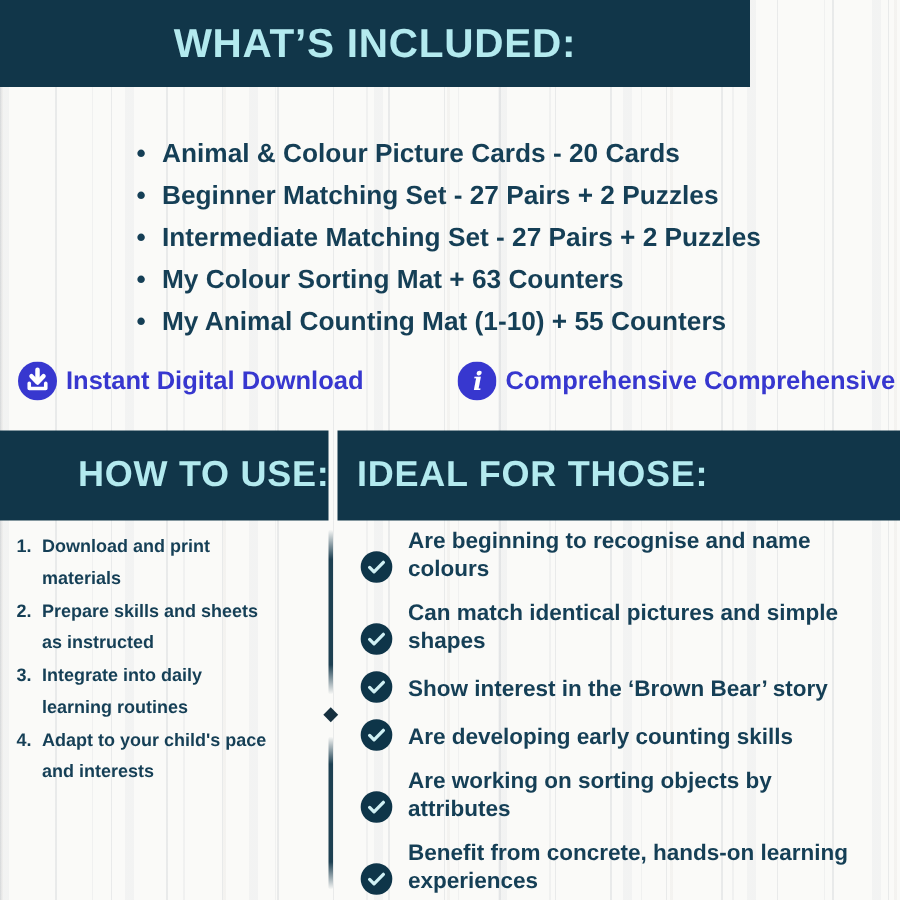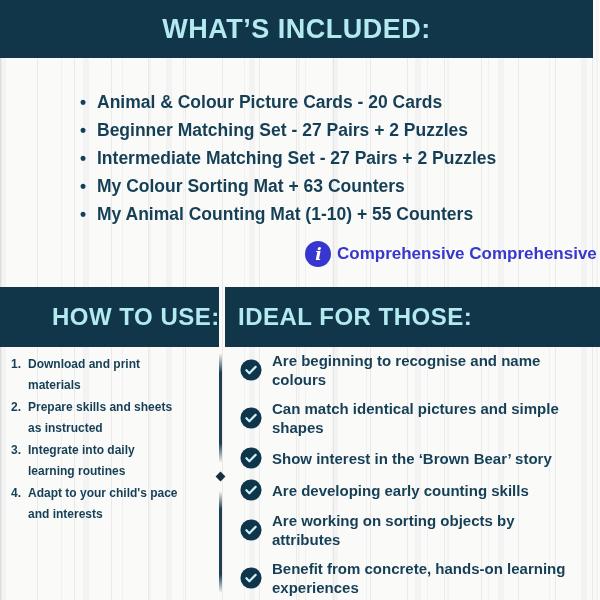--- a/index.html
+++ b/index.html
@@ -11,28 +11,28 @@
   .canvas{
     position:relative;width:600px;height:600px;overflow:hidden;
     background-color:var(--bg);
     background-image:
       repeating-linear-gradient(90deg, rgba(188,193,198,0.28) 0 1px, transparent 1px 37px),
       repeating-linear-gradient(90deg, rgba(205,208,212,0.22) 0 1px, transparent 1px 61px),
       repeating-linear-gradient(90deg, rgba(214,210,205,0.18) 0 2px, transparent 2px 149px),
       repeating-linear-gradient(90deg, rgba(228,230,232,0.35) 0 6px, transparent 6px 83px);
   }
   .top-banner{
-    position:absolute;left:0;top:0;width:593px;height:58px;
+    position:absolute;left:0;top:0;width:500px;height:58px;
     background:var(--navy);display:flex;align-items:center;justify-content:center;
   }
   .top-banner h1{
     color:var(--cyan);font-size:27px;font-weight:bold;letter-spacing:0.5px;
   }
   .included-list{
-    position:absolute;left:80px;top:88px;list-style:none;
+    position:absolute;left:91px;top:88px;list-style:none;
   }
   .included-list li{
     position:relative;padding-left:17px;color:var(--text);
     font-size:17.5px;font-weight:bold;line-height:28px;white-space:nowrap;
   }
   .included-list li::before{
     content:"\2022";position:absolute;left:0;top:0;color:var(--text);
   }
   .feature{
     position:absolute;top:240px;height:27px;display:flex;align-items:center;gap:6px;
@@ -62,21 +62,21 @@
     color:var(--text);font-size:12px;font-weight:bold;line-height:21px;max-width:174px;
   }
   .steps li::before{
     content:counter(step) ".";position:absolute;left:0;top:0;color:var(--text);
     font-weight:bold;
   }
   .checks{
     position:absolute;left:240px;top:351px;width:352px;
     display:flex;flex-direction:column;gap:10px;
   }
-  .check-row{display:flex;align-items:center;gap:10px;}
+  .check-row{display:flex;align-items:flex-end;gap:10px;}
   .check-icon{width:22px;height:22px;flex:0 0 auto;margin-top:0px;}
   .check-text{
     color:var(--text);font-size:15px;font-weight:bold;line-height:19px;max-width:300px;
   }
   .check-row:nth-child(3) .check-text,
   .check-row:nth-child(4) .check-text{max-width:345px;}
   .divider-seg{
     position:absolute;left:219px;width:3px;border-radius:2px;
     background:linear-gradient(180deg, rgba(17,54,73,0) 0%, rgba(17,54,73,0.95) 18%, rgba(17,54,73,0.95) 82%, rgba(17,54,73,0) 100%);
   }
@@ -97,20 +97,31 @@
   </header>
 
   <ul class="included-list">
     <li>Animal &amp; Colour Picture Cards - 20 Cards</li>
     <li>Beginner Matching Set - 27 Pairs + 2 Puzzles</li>
     <li>Intermediate Matching Set - 27 Pairs + 2 Puzzles</li>
     <li>My Colour Sorting Mat + 63 Counters</li>
     <li>My Animal Counting Mat (1-10) + 55 Counters</li>
   </ul>
 
+  <div class="feature feature-download">
+    <span class="icon-circle">
+      <svg viewBox="0 0 26 26" width="26" height="26">
+        <circle cx="13" cy="13" r="13" fill="#3737CF"></circle>
+        <path d="M13 5.5 v7.5" stroke="#FFFFFF" stroke-width="3" stroke-linecap="round" fill="none"></path>
+        <path d="M9 9.8 L13 14 L17 9.8" stroke="#FFFFFF" stroke-width="3" stroke-linecap="round" stroke-linejoin="round" fill="none"></path>
+        <path d="M7.5 14.5 v3.5 h11 v-3.5" stroke="#FFFFFF" stroke-width="2.4" stroke-linecap="round" stroke-linejoin="round" fill="none"></path>
+      </svg>
+    </span>
+    <span class="feature-label">Instant Digital Download</span>
+  </div>
 
   <div class="feature feature-info">
     <span class="icon-circle">
       <svg viewBox="0 0 26 26" width="26" height="26">
         <circle cx="13" cy="13" r="13" fill="#3737CF"></circle>
         <text x="13.5" y="19" text-anchor="middle" fill="#FFFFFF" font-family="DejaVu Serif, serif" font-size="17" font-style="italic" font-weight="bold">i</text>
       </svg>
     </span>
     <span class="feature-label">Comprehensive Comprehensive</span>
   </div>

